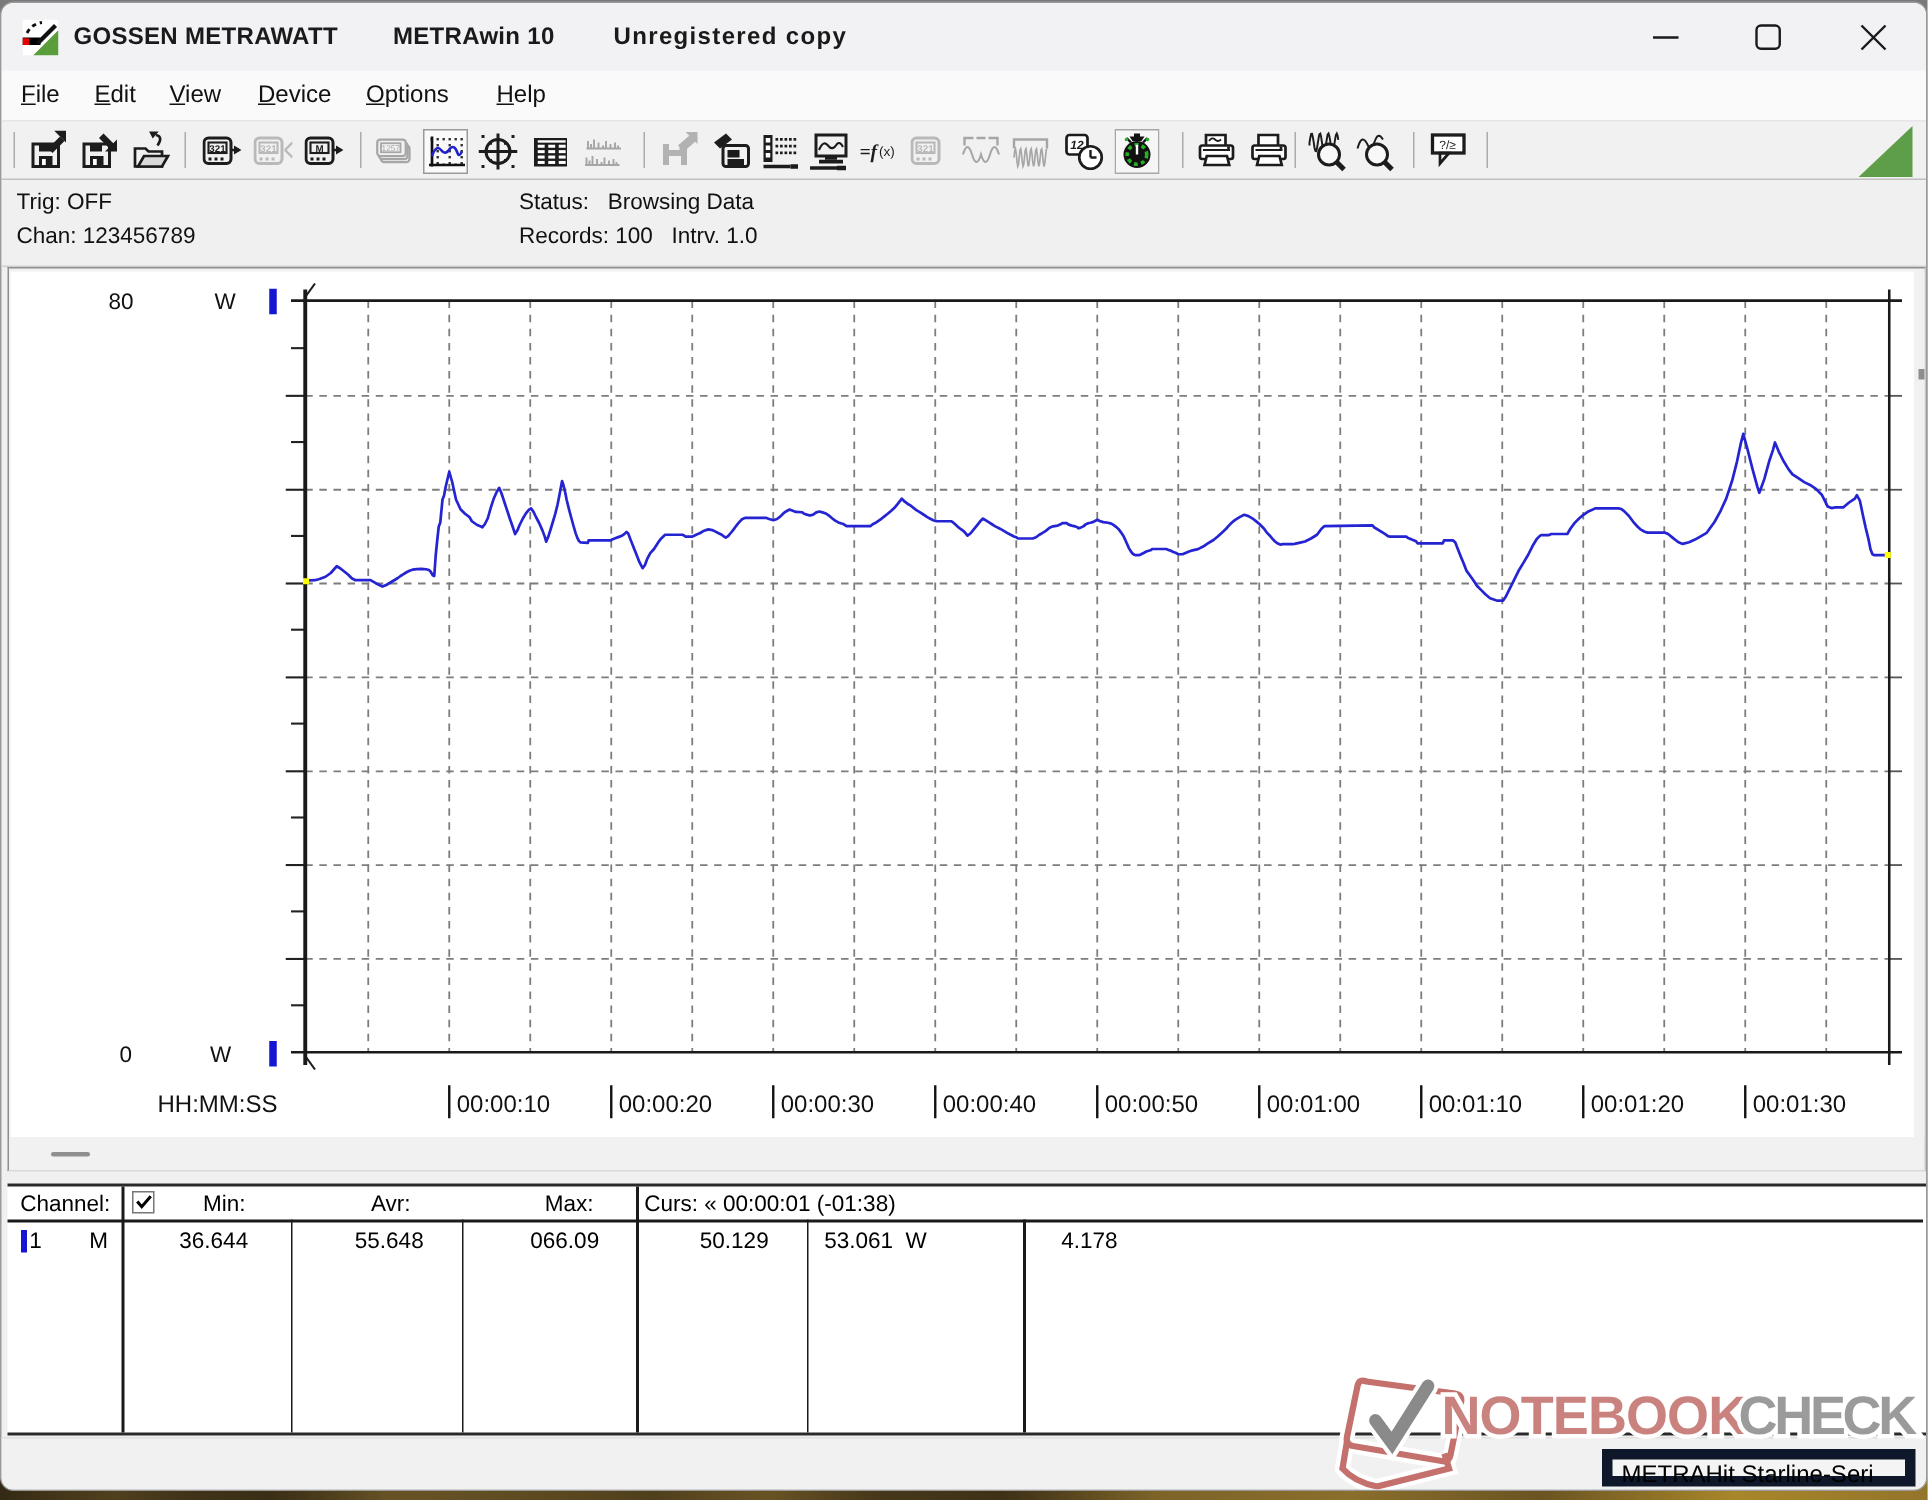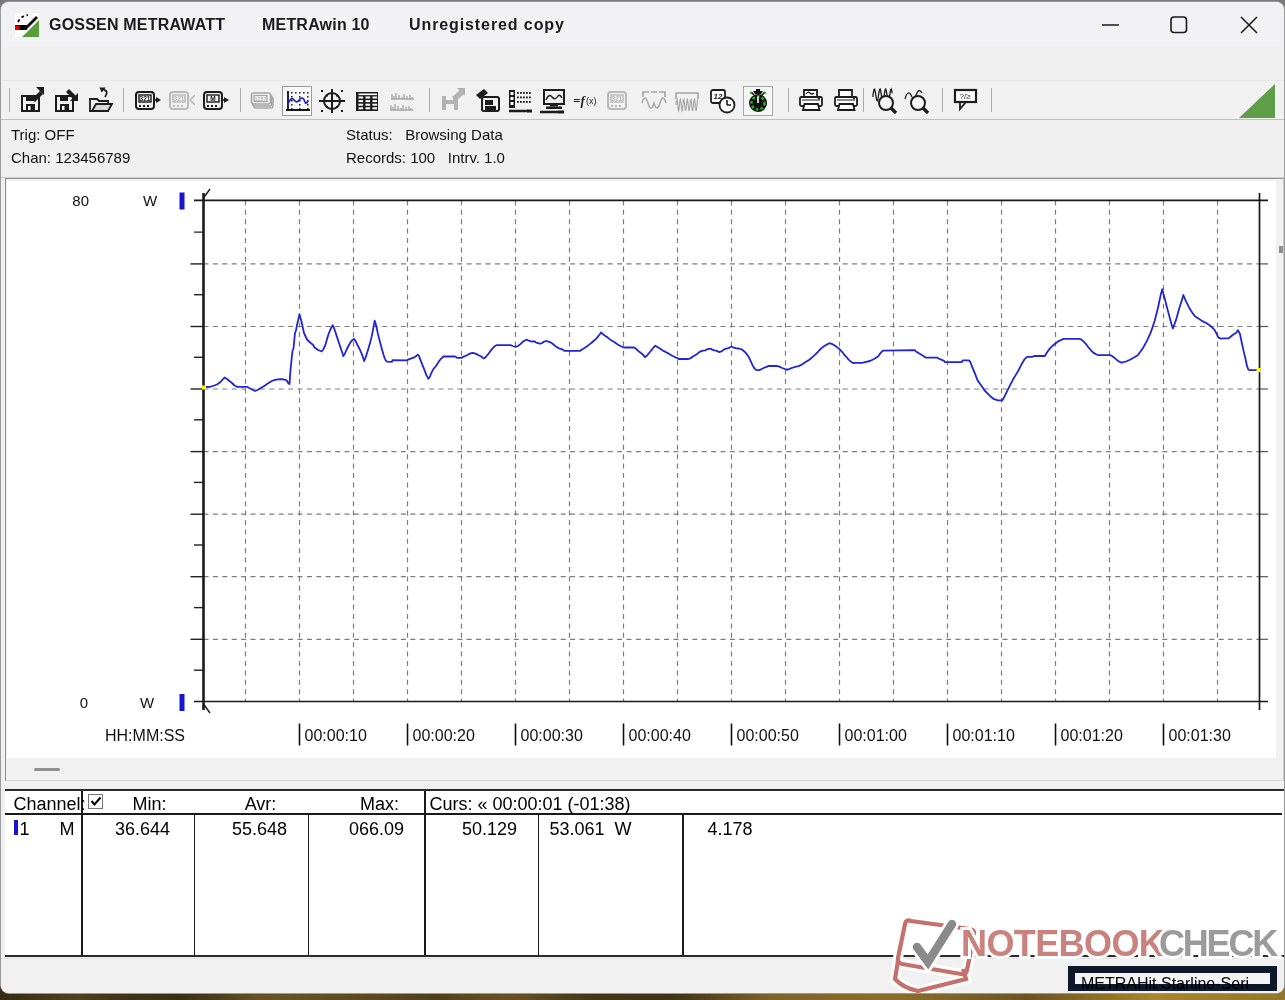--- a/index.html
+++ b/index.html
@@ -29,21 +29,21 @@
   #chartpanel{left:3.5px;top:176px;width:1279px;height:603px;background:#f1f1f1;
     border:1.5px solid #8f8f8f;border-right:1px solid #c8c8c8;border-bottom:1px solid #d9d9d9;box-sizing:border-box;}
   #chartwhite{left:6px;top:179px;width:1269px;height:577px;background:#ffffff;}
   #hscroll{left:6px;top:756px;width:1269px;height:21px;background:#f1f1f1;}
   #hthumb{left:32.5px;top:766px;width:26px;height:3px;background:#8f8f8f;border-radius:2px;}
   #vscroll{left:1276px;top:179px;width:6px;height:577px;background:#f1f1f1;}
   #vthumb{left:1278px;top:244px;width:4px;height:7px;background:#8f8f8f;}
   
   #tablepanel{left:3.5px;top:787px;width:1279px;height:168px;background:#ffffff;
     border-top:2px solid #2a2a2a;border-bottom:2px solid #2a2a2a;box-sizing:border-box;
-    font-size:18px;color:#000;}
+    font-size:15px;color:#000;}
   #tablepanel .vline{position:absolute;top:0;bottom:0;background:#1a1a1a;}
   #tablepanel div{white-space:pre;}
   
   #statusbar{left:0;top:956px;width:1283px;height:35px;background:#f1f1f1;border-top:1px solid #e0e0e0;box-sizing:border-box;}
   #sbbox{left:1067px;top:7px;width:209px;height:25px;background:#f4f4f4;
     border:7px solid #0f172a;box-sizing:border-box;}
   #sbbox span{position:absolute;left:6px;top:2px;font-size:16px;color:#000;}
   svg{display:block;}
 </style>
 </head>
@@ -61,20 +61,28 @@
     </svg>
     <span class="t" style="left:48px">GOSSEN METRAWATT</span>
     <span class="t" style="left:261px">METRAwin 10</span>
     <span class="t" style="left:408px;letter-spacing:0.9px">Unregistered copy</span>
     <svg class="abs" style="left:1094px;top:8px" width="180" height="28" viewBox="0 0 180 28">
       <line x1="7" y1="15" x2="24" y2="15" stroke="#1a1a1a" stroke-width="1.6"></line>
       <rect x="76" y="7" width="15.5" height="15.5" rx="3" fill="none" stroke="#1a1a1a" stroke-width="1.6"></rect>
       <line x1="146" y1="7" x2="162" y2="23" stroke="#1a1a1a" stroke-width="1.6"></line>
       <line x1="162" y1="7" x2="146" y2="23" stroke="#1a1a1a" stroke-width="1.6"></line>
     </svg>
+  </div>
+  <div id="menubar" class="abs">
+    <span style="left:13px"><u>F</u>ile</span>
+    <span style="left:62px"><u>E</u>dit</span>
+    <span style="left:112px"><u>V</u>iew</span>
+    <span style="left:171px"><u>D</u>evice</span>
+    <span style="left:243px"><u>O</u>ptions</span>
+    <span style="left:330px"><u>H</u>elp</span>
   </div>
   <div id="toolbar" class="abs">
       <div class="tsep" style="left:8px"></div>
       <div class="tsep" style="left:122px"></div>
       <div class="tsep" style="left:239px"></div>
       <div class="tsep" style="left:428px"></div>
       <div class="tsep" style="left:787px"></div>
       <div class="tsep" style="left:862px"></div>
       <div class="tsep" style="left:941px"></div>
       <div class="tsep" style="left:990px"></div>

